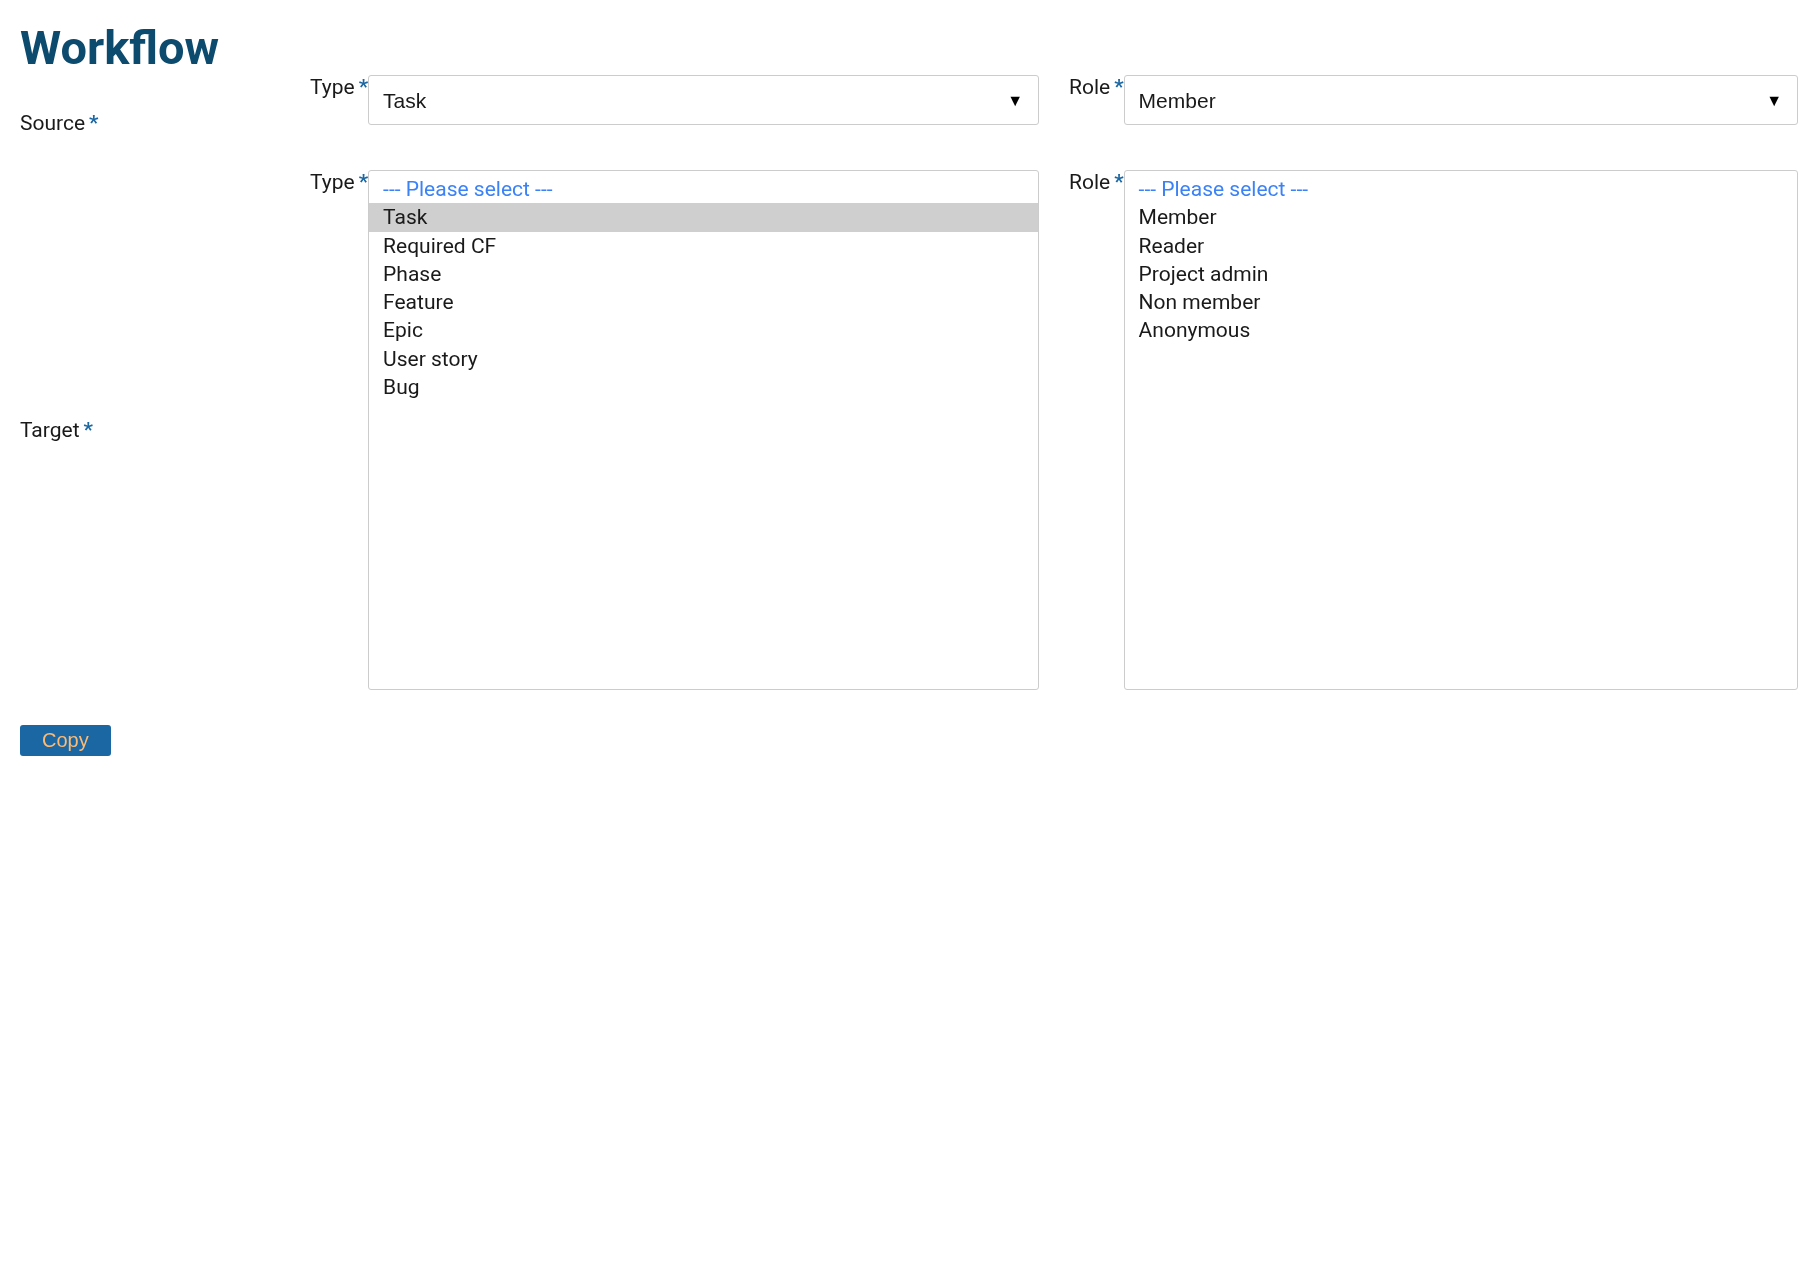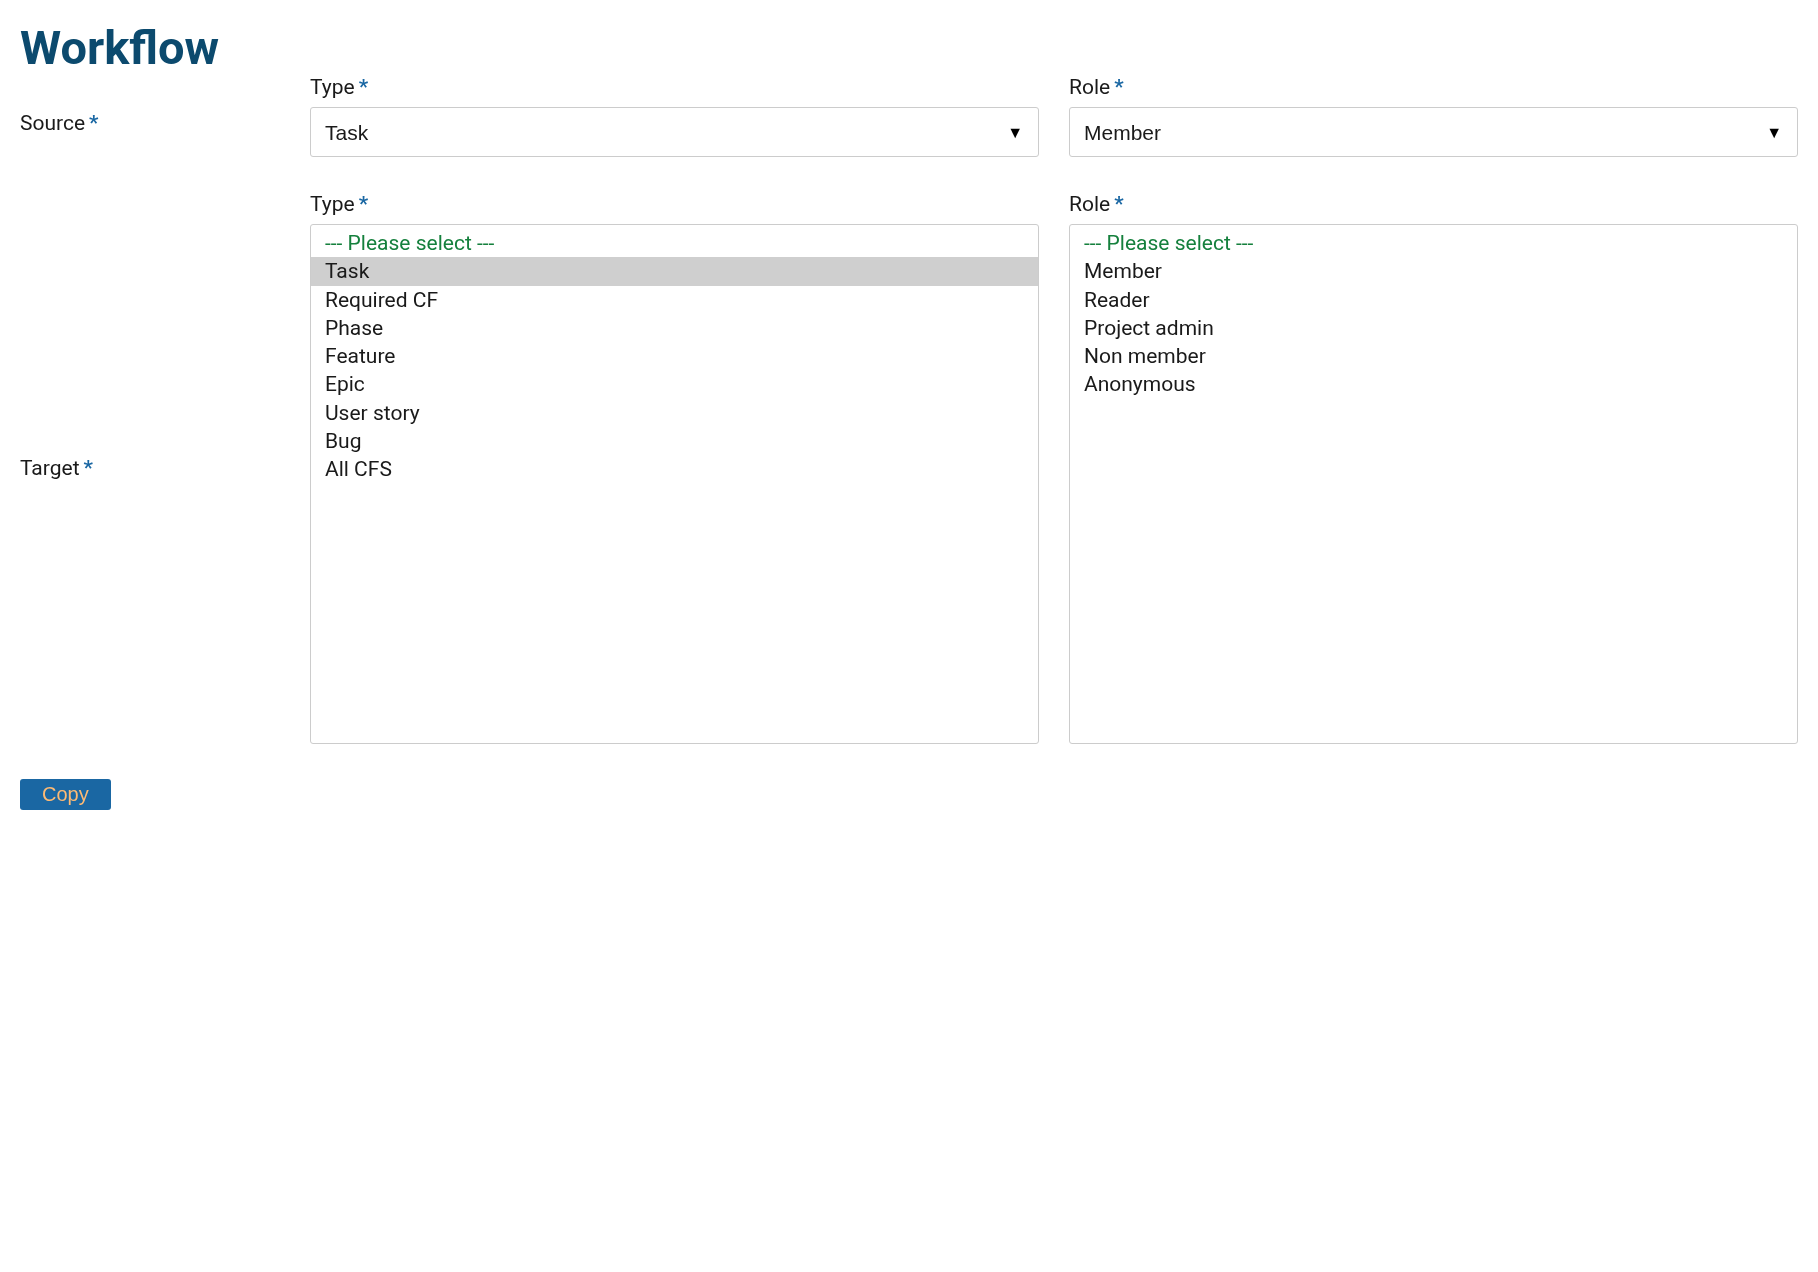--- a/index.html
+++ b/index.html
@@ -35,21 +35,21 @@
       align-self: center;
       padding-top: 0;
     }
     .required-star {
       color: #1a67a3;
       margin-left: 4px;
       font-weight: 600;
     }
     .field-group {
       display: flex;
-      flex-direction: column;
+      flex-direction: row;
     }
     .field-label {
       font-size: 21px;
       margin-bottom: 8px;
       color: #1a1a1a;
     }
     .select-wrap {
       position: relative;
       width: 100%;
     }
@@ -86,21 +86,21 @@
       padding: 4px 0;
     }
     .listbox-option {
       font-size: 21px;
       padding: 1px 14px;
       line-height: 1.25;
       cursor: pointer;
       user-select: none;
     }
     .listbox-option.placeholder {
-      color: #15803d;
+      color: #3b82f6;
     }
     .listbox-option.selected {
       background: #cfcfcf;
     }
     .button-row {
       margin-top: 20px;
     }
     .btn-primary {
       background: #1a67a3;
       color: #fdba74;
@@ -157,21 +157,20 @@
     </div>
     <div class="listbox" id="target-type-listbox">
       <div class="listbox-option placeholder">--- Please select ---</div>
     <div class="listbox-option selected">Task</div>
         <div class="listbox-option">Required CF</div>
         <div class="listbox-option">Phase</div>
         <div class="listbox-option">Feature</div>
         <div class="listbox-option">Epic</div>
         <div class="listbox-option">User story</div>
         <div class="listbox-option">Bug</div>
-        <div class="listbox-option">All CFS</div>
       </div>
   </div>
 
   <div class="field-group">
     <div class="field-label">
       <span>Role</span><span class="required-star">*</span>
     </div>
     <div class="listbox" id="target-role-listbox">
       <div class="listbox-option placeholder">--- Please select ---</div>
     <div class="listbox-option">Member</div>

